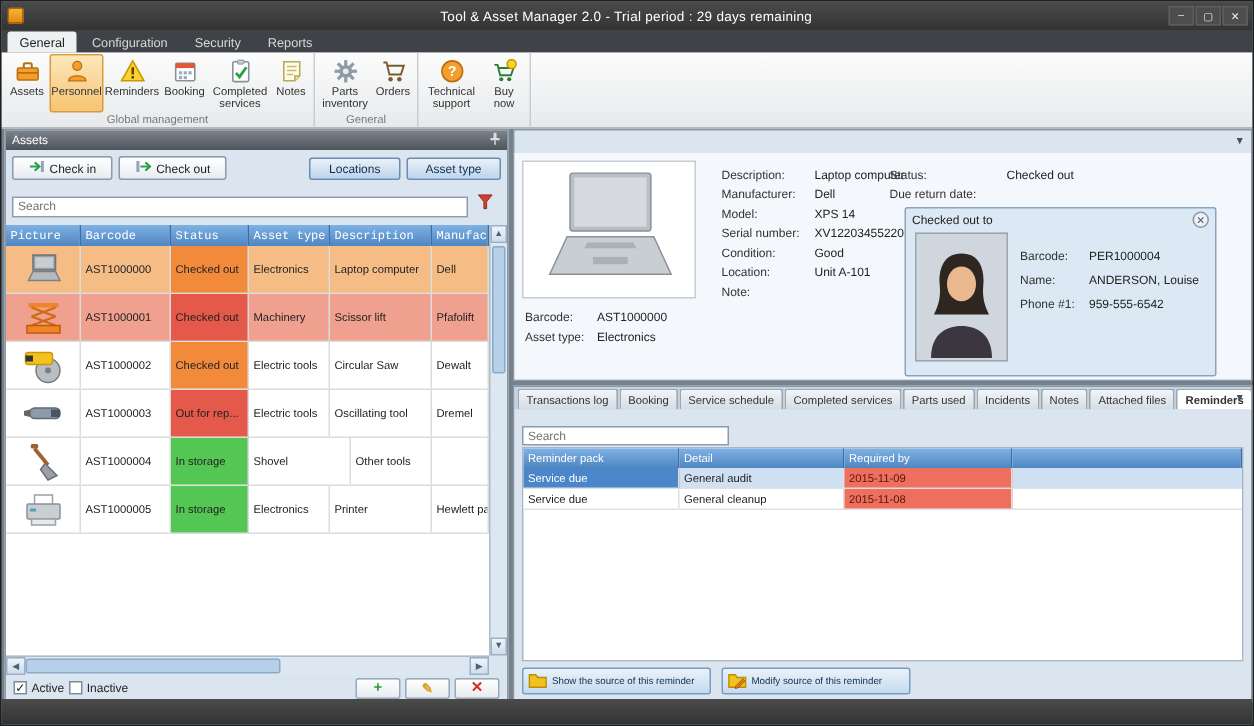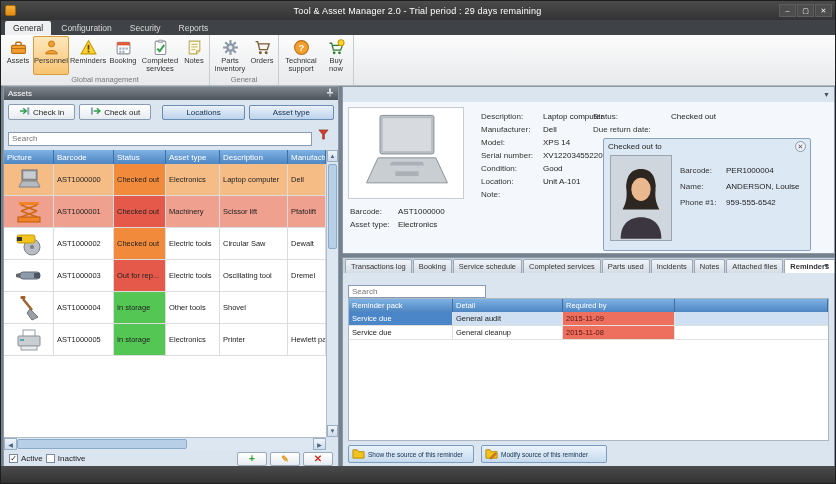--- a/index.html
+++ b/index.html
@@ -33,28 +33,28 @@
   .panel { position:absolute; background:#dbe5ef; border:1px solid #8a97a4; }
   #leftpanel { left:2px; top:85px; width:336px; height:382px; }
   #rtop  { left:341px; top:85px;  width:493px; height:168px; }
   #rbot  { left:341px; top:256px; width:493px; height:211px; }
 
   
   .lp-header { position:absolute; top:0; left:0; right:0; height:13px; background:linear-gradient(#7d838b,#4e545c); color:#fff; font-size:8px; display:flex; align-items:center; padding:0 4px; }
   .lp-header .t { flex:1; }
   .lp-toolbar { position:absolute; top:13px; left:0; right:0; height:24px; display:flex; align-items:center; padding:0 4px; gap:4px; }
   .btn-white { height:16px; background:linear-gradient(#ffffff,#e7ebf0); border:1px solid #8a9ab0; border-radius:2px; font-size:8px; display:flex; align-items:center; gap:3px; padding:0 10px; color:#222; cursor:default; }
-  .btn-blue { height:15px; background:linear-gradient(#eaf1f9,#bdd4ec); border:1px solid #6a8cb0; border-radius:2px; font-size:8px; padding:0 23px; display:flex; align-items:center; color:#12304e; cursor:default; }
+  .btn-blue { height:15px; background:linear-gradient(#eaf1f9,#bdd4ec); border:1px solid #6a8cb0; border-radius:2px; font-size:8px; padding:0 12px; display:flex; align-items:center; color:#12304e; cursor:default; }
   .sp { flex:1; }
   .lp-search { position:absolute; top:40px; left:4px; right:26px; height:14px; }
   .lp-search input { width:100%; height:14px; border:1px solid #8a9ab0; font-size:8px; padding:0 3px; outline:none; }
   .searchside { position:absolute; top:40px; right:8px; width:14px; height:14px; display:flex; align-items:center; justify-content:center; }
 
   .lp-thead { position:absolute; top:63px; left:0; right:12px; height:14px; display:flex; }
-  .lp-thead .c { background:linear-gradient(#7fb2e4,#4e86c2); border-right:1px solid #3e6ea6; color:#fff; font-size:8px; display:flex; align-items:center; padding-left:3px; overflow:hidden; white-space:nowrap; }
+  .lp-thead .c { background:linear-gradient(#7fb2e4,#4e86c2); border-right:1px solid #3e6ea6; color:#fff; font-size:8px; display:flex; align-items:center; padding-left:3px; overflow:hidden; white-space:nowrap;font-family:Liberation Mono, monospace; }
   .lp-body { position:absolute; top:77px; bottom:30px; left:0; right:12px; background:#fff; overflow:hidden; }
   .arow { display:flex; height:32px; border-bottom:1px solid #dcdcdc; background:#fff; }
   .arow.hl-orange { background:#f5bd85; }
   .arow.hl-red { background:#efa08f; }
   .ac { border-right:1px solid #dcdcdc; font-size:7.5px; display:flex; align-items:center; padding-left:3px; overflow:hidden; white-space:nowrap; color:#222; }
   .ac.pic { justify-content:center; padding-left:0; }
   .w-pic{width:50px;flex:none}.w-bar{width:60px;flex:none}.w-st{width:52px;flex:none}
   .w-at{width:54px;flex:none}.w-de{width:68px;flex:none}.w-ma{flex:1}
   .st-orange { background:#f28a3c; }
   .st-red { background:#e5594a; }
@@ -378,22 +378,22 @@
       <div class="arow">
         <div class="ac pic w-pic">
             <svg width="30" height="26" viewBox="0 0 30 26">
               <line x1="9" y1="4" x2="18" y2="15" stroke="#a0622a" stroke-width="2.5"></line>
               <rect x="6.5" y="1" width="5" height="3" rx="1" fill="#a0622a"></rect>
               <polygon points="16,14 24,22 18,25 13,18" fill="#9aa0a6" stroke="#6a7076"></polygon>
             </svg>
           </div>
         <div class="ac w-bar">AST1000004</div>
         <div class="ac w-st st-green">In storage</div>
+        <div class="ac w-de">Shovel</div>
         <div class="ac w-at">Other tools</div>
-        <div class="ac w-de">Shovel</div>
         <div class="ac w-ma"></div>
       </div>
 
       <div class="arow">
         <div class="ac pic w-pic">
             <svg width="30" height="26" viewBox="0 0 30 26">
               <rect x="9" y="3" width="12" height="7" fill="#fff" stroke="#9aa0a6"></rect>
               <rect x="4" y="9" width="22" height="10" rx="1" fill="#c9ced3" stroke="#8a9096"></rect>
               <rect x="7" y="19" width="16" height="4" fill="#e8eaec" stroke="#9aa0a6"></rect>
               <rect x="6" y="12" width="4" height="2" fill="#59a0b0"></rect>

